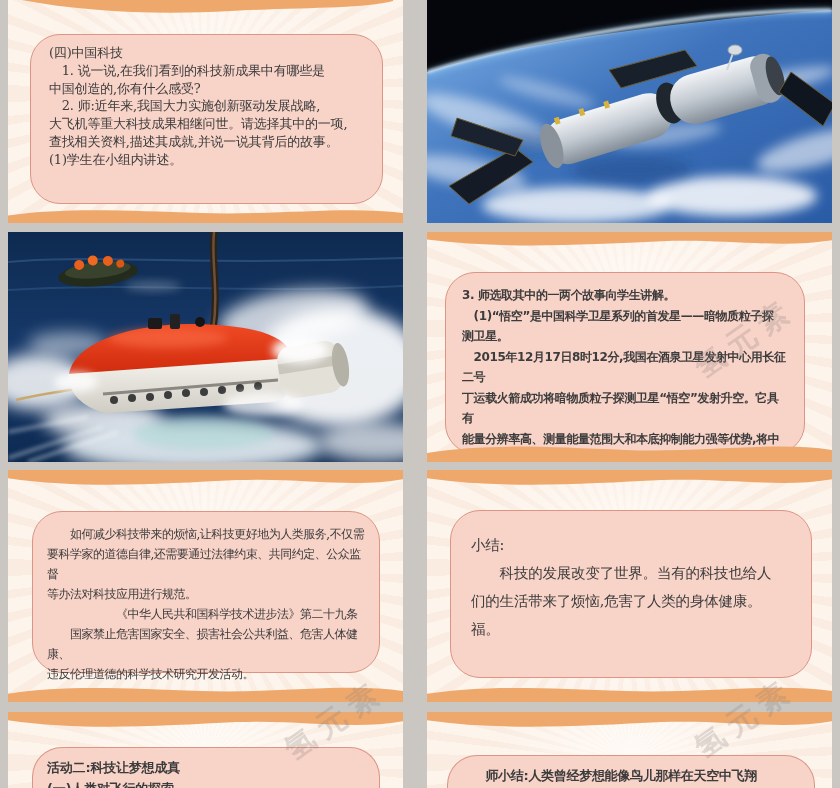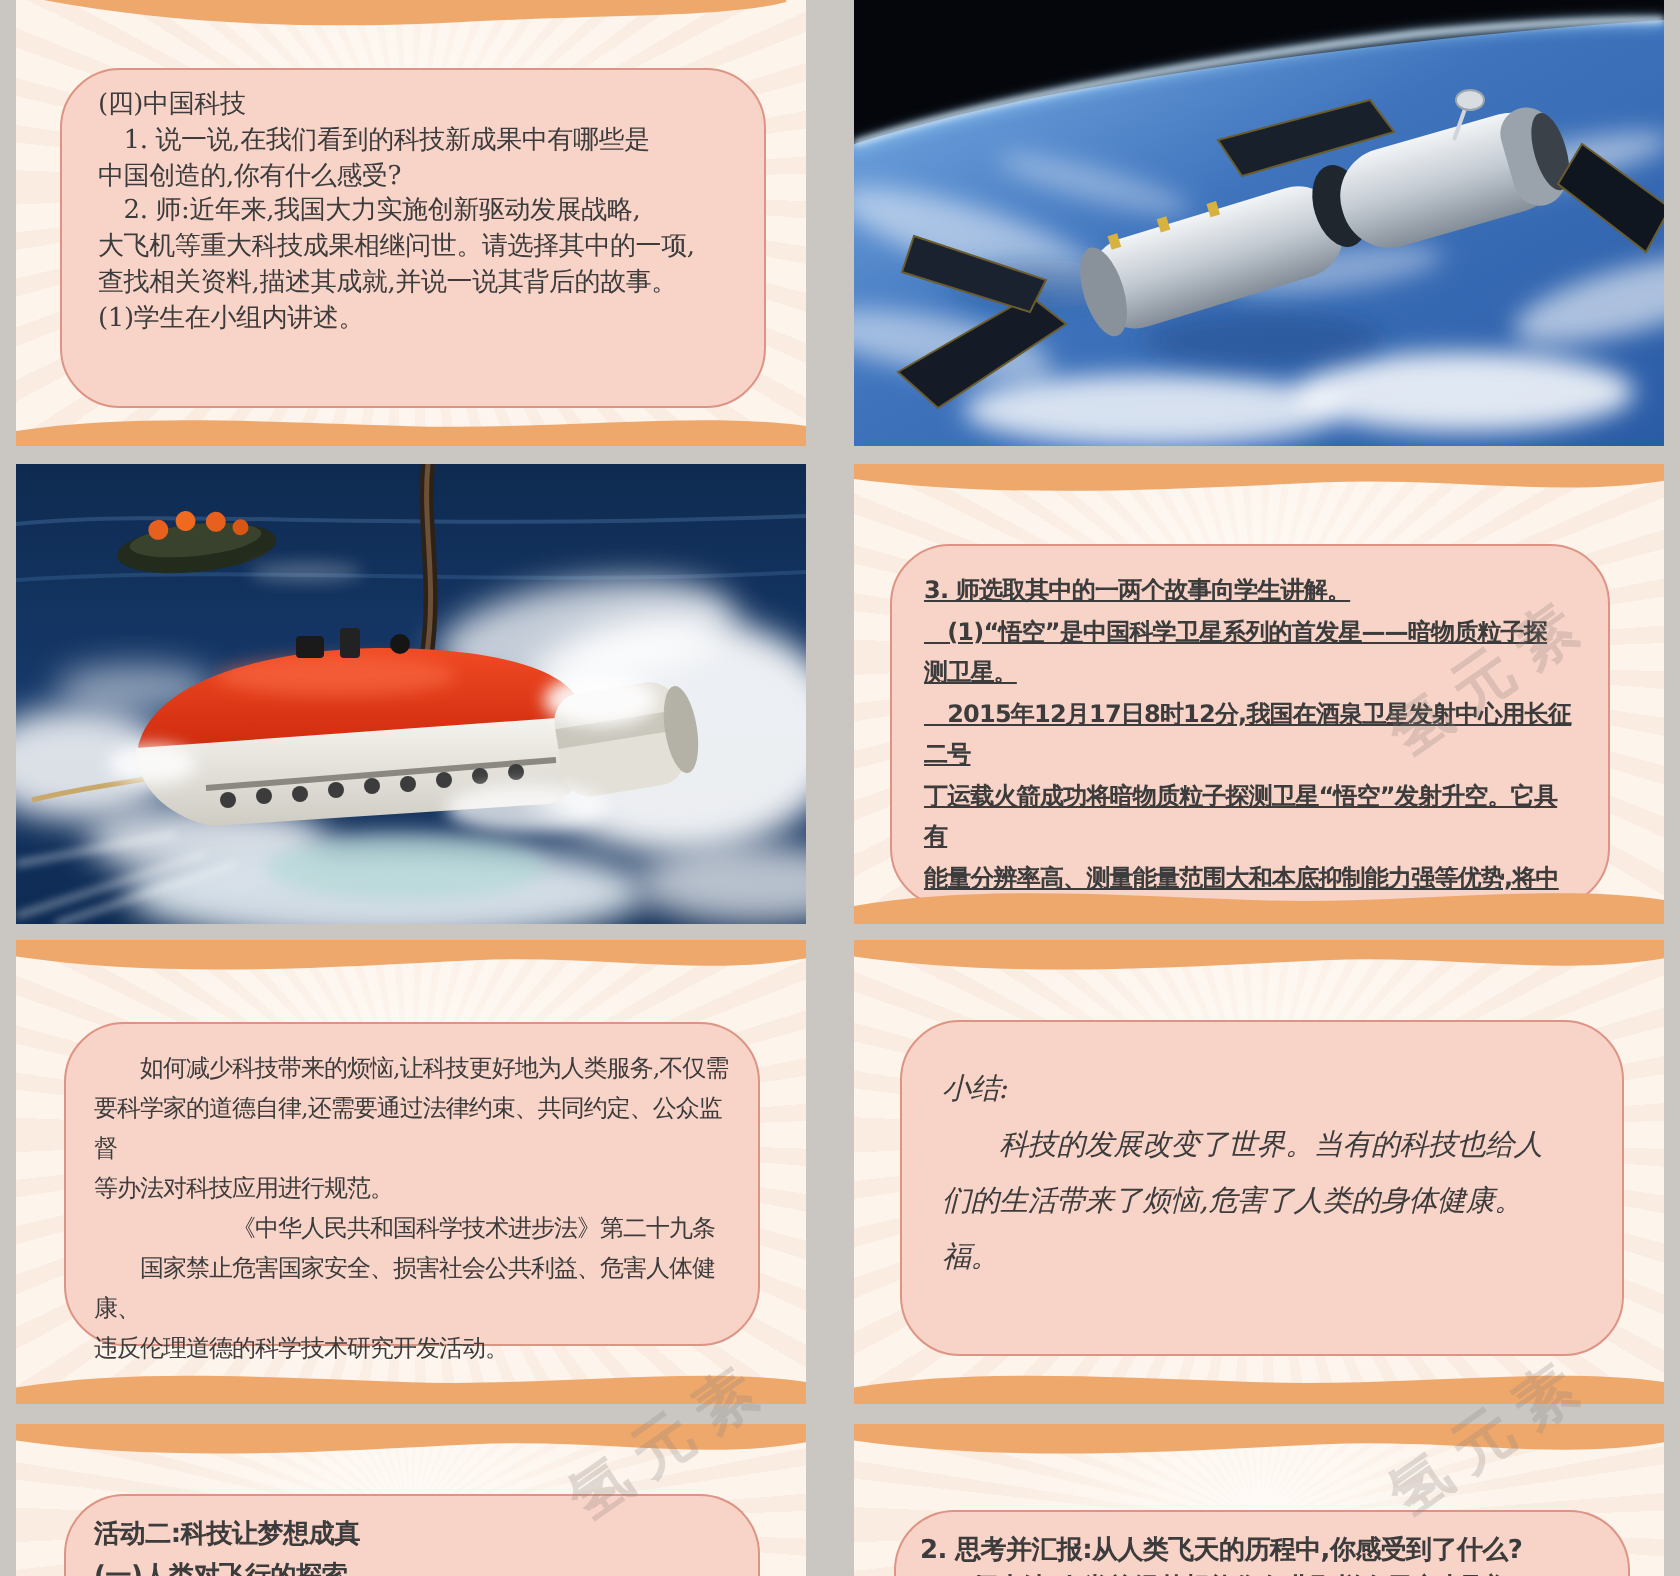--- a/index.html
+++ b/index.html
@@ -214,21 +214,21 @@
       </g>
     </svg>
   </section>
 
   <section class="slide slide-text hei s4" style="left:427px;top:232px;width:405px;height:230px;">
     <div class="wave" style="top:0;height:20px;">
       <svg viewBox="0 0 400 24" preserveAspectRatio="none">
           <path d="M0 0 H400 V10 C348 20 296 8 232 11 C156 15 76 21 0 9 Z"></path>
         </svg>
     </div>
-    <div class="pinkbox" style="left:18px;top:40px;width:360px;height:182px;padding:12px 16px 0 16px;text-decoration:underline;">
+    <div class="pinkbox" style="left:18px;top:40px;width:360px;height:182px;padding:12px 16px 0 16px;">
       <div class="line">3. 师选取其中的一两个故事向学生讲解。</div>
       <div class="line">　(1)“悟空”是中国科学卫星系列的首发星——暗物质粒子探</div>
       <div class="line">测卫星。</div>
       <div class="line">　2015年12月17日8时12分,我国在酒泉卫星发射中心用长征二号</div>
       <div class="line">丁运载火箭成功将暗物质粒子探测卫星“悟空”发射升空。它具有</div>
       <div class="line">能量分辨率高、测量能量范围大和本底抑制能力强等优势,将中国</div>
 
     </div>
     <div class="wave" style="bottom:0;height:24px;">
       <svg viewBox="0 0 400 24" preserveAspectRatio="none">
@@ -257,21 +257,21 @@
         </svg>
     </div>
   </section>
 
   <section class="slide slide-text kai s6" style="left:427px;top:470px;width:405px;height:232px;">
     <div class="wave" style="top:0;height:22px;">
       <svg viewBox="0 0 400 24" preserveAspectRatio="none">
           <path d="M0 0 H400 V10 C348 20 296 8 232 11 C156 15 76 21 0 9 Z"></path>
         </svg>
     </div>
-    <div class="pinkbox" style="left:23px;top:40px;width:362px;height:168px;padding:20px 20px 0 20px;font-style:italic;">
+    <div class="pinkbox" style="left:23px;top:40px;width:362px;height:168px;padding:20px 20px 0 20px;">
       <div class="line">小结:</div>
       <div class="line">　　科技的发展改变了世界。当有的科技也给人</div>
       <div class="line">们的生活带来了烦恼,危害了人类的身体健康。</div>
       <div class="line">福。</div>
     </div>
     <div class="wave" style="bottom:0;height:22px;">
       <svg viewBox="0 0 400 24" preserveAspectRatio="none">
           <path d="M0 24 H400 V12 C344 3 270 15 196 12 C118 9 58 5 0 15 Z"></path>
         </svg>
     </div>
@@ -289,21 +289,20 @@
     </div>
   </section>
 
   <section class="slide slide-text hei s8" style="left:427px;top:712px;width:405px;height:120px;">
     <div class="wave" style="top:0;height:22px;">
       <svg viewBox="0 0 400 24" preserveAspectRatio="none">
           <path d="M0 0 H400 V10 C348 20 296 8 232 11 C156 15 76 21 0 9 Z"></path>
         </svg>
     </div>
     <div class="pinkbox" style="left:20px;top:43px;width:368px;height:120px;border-bottom:none;border-radius:30px 30px 0 0;padding:10px 12px 0 12px;">
-      <div class="line">2. 思考并汇报:从人类飞天的历程中,你感受到了什么?</div>
       <div class="line">　　师小结:人类曾经梦想能像鸟儿那样在天空中飞翔</div>
     </div>
   </section>
 
   <div class="wm" style="left:688px;top:318px;">氢元素</div>
   <div class="wm" style="left:278px;top:700px;">氢元素</div>
   <div class="wm" style="left:688px;top:698px;">氢元素</div>
 
 </div>
 

